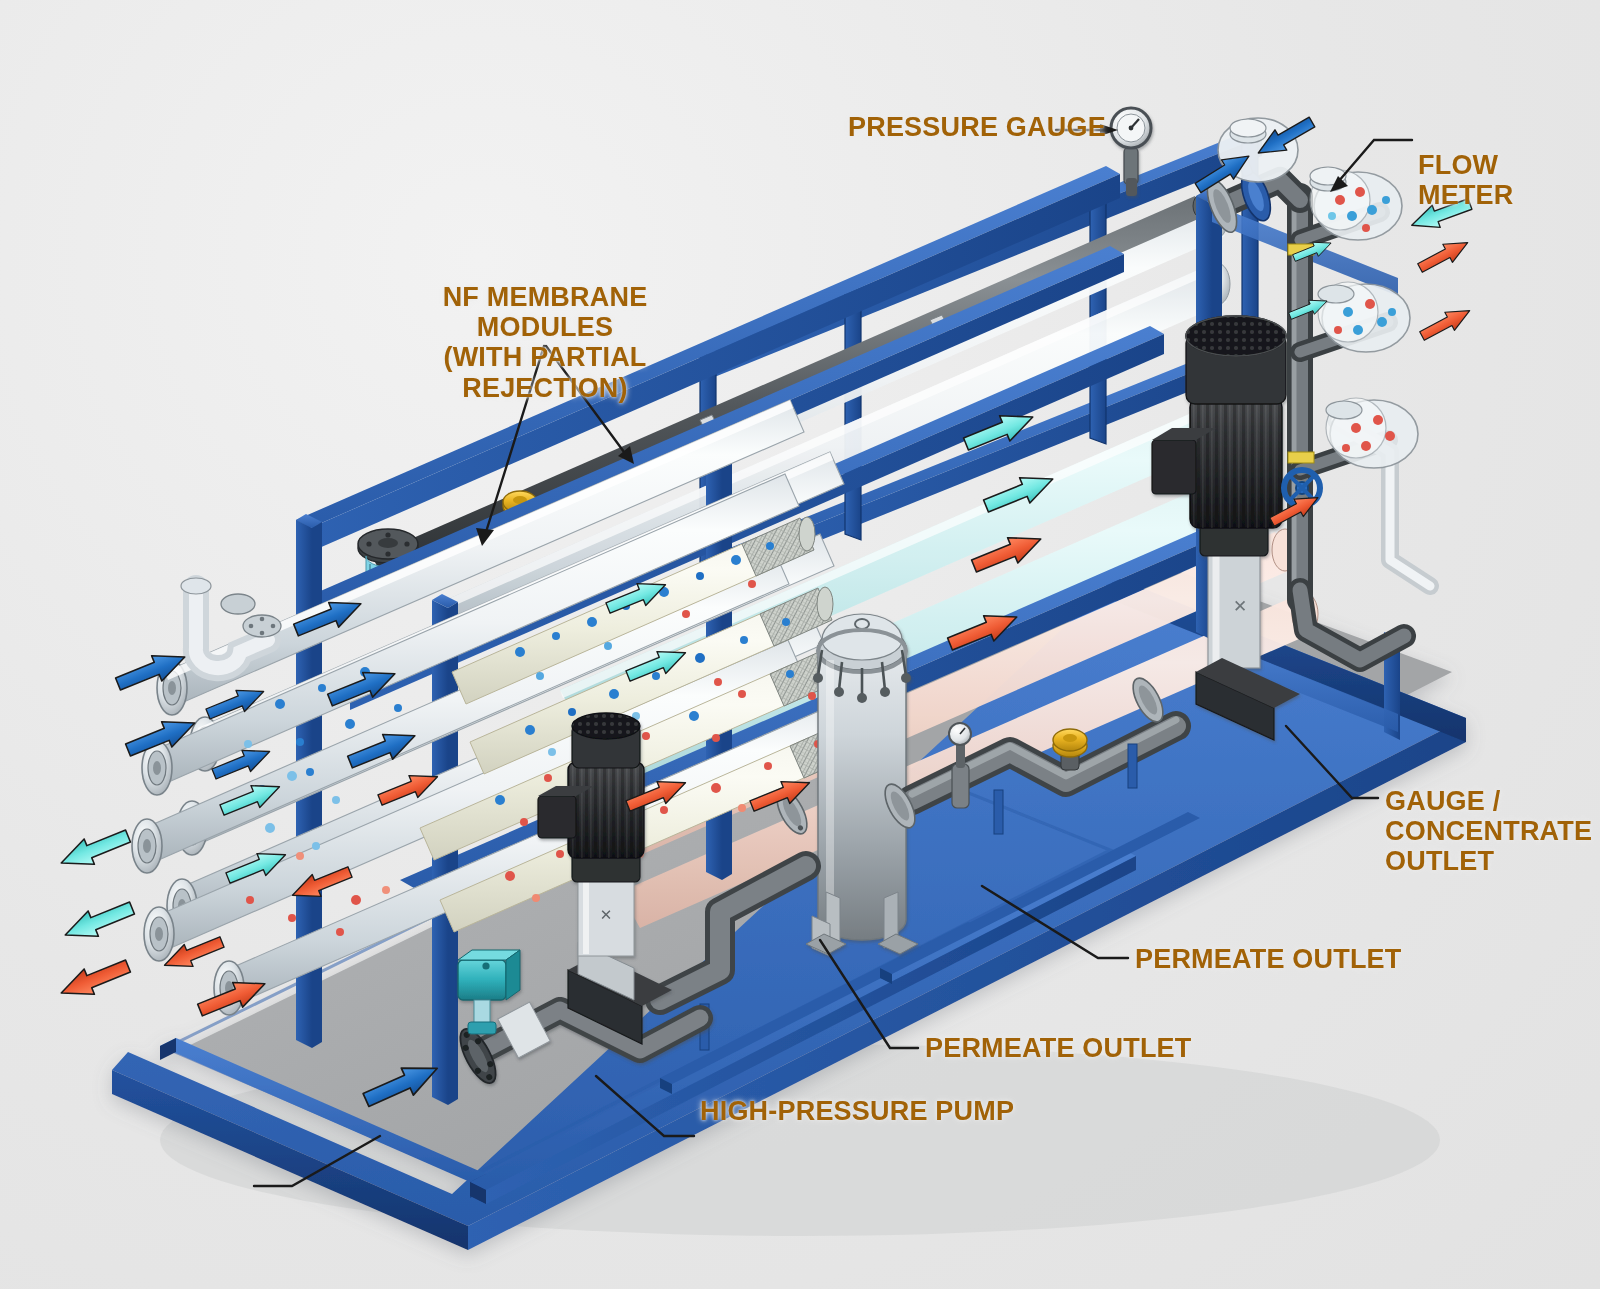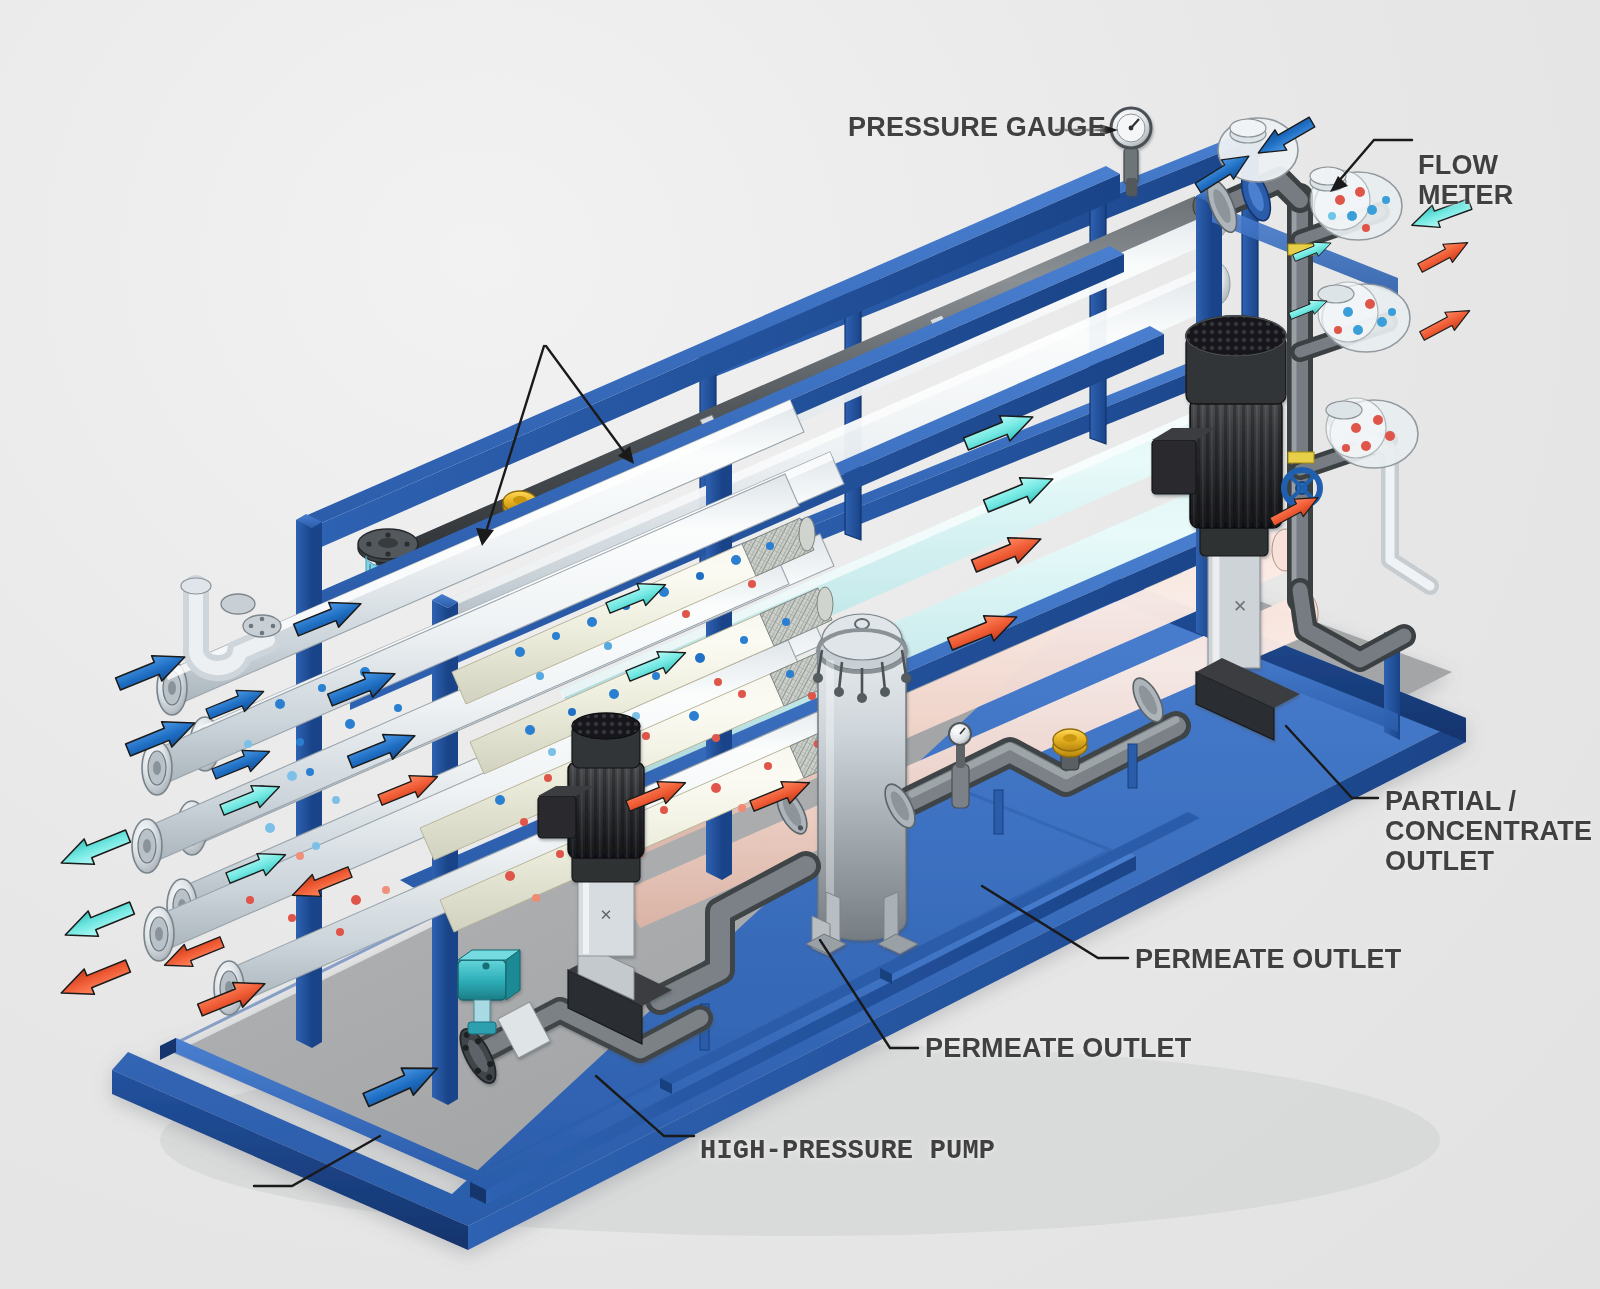--- a/index.html
+++ b/index.html
@@ -25,21 +25,21 @@
     pointer-events: none;
   }
   svg#scene {
     position: absolute;
     left: 0; top: 0;
     width: 1600px;
     height: 1289px;
   }
   .callout {
     position: absolute;
-    color: #404040;
+    color: #a16207;
     font-family: "Liberation Sans", sans-serif;
     font-weight: 700;
     font-size: 27px;
     letter-spacing: 0.2px;
     line-height: 1.12;
     white-space: pre-line;
     text-shadow: 0 0 3px #eaeaea, 0 0 6px #eaeaea;
   }
   .callout.center { text-align: center; }
   .callout.left { text-align: left; }
@@ -990,25 +990,27 @@
       </g>
     </g>
 
   </svg>
 
   <div class="callout left" style="left:848px; top:112px; width:300px;">PRESSURE GAUGE</div>
 
   <div class="callout left" style="left:1418px; top:110px; width:180px;margin-top:40px;">FLOW
 METER</div>
 
-
-  <div class="callout left" style="left:1385px; top:786px; width:210px;">PARTIAL /
+  <div class="callout center" style="left:390px; top:282px; width:310px;">NF MEMBRANE MODULES
+(WITH PARTIAL REJECTION)</div>
+
+  <div class="callout left" style="left:1385px; top:786px; width:210px;">GAUGE /
 CONCENTRATE
 OUTLET</div>
 
   <div class="callout left" style="left:1135px; top:944px; width:340px;">PERMEATE OUTLET</div>
 
   <div class="callout left" style="left:925px; top:1033px; width:340px;">PERMEATE OUTLET</div>
 
-  <div class="callout left" style="left:700px; top:1136px; width:350px;font-family:Liberation Mono, monospace;">HIGH-PRESSURE PUMP</div>
+  <div class="callout left" style="left:700px; top:1096px; width:350px;">HIGH-PRESSURE PUMP</div>
 
 
 </div>
 
 </body></html>

